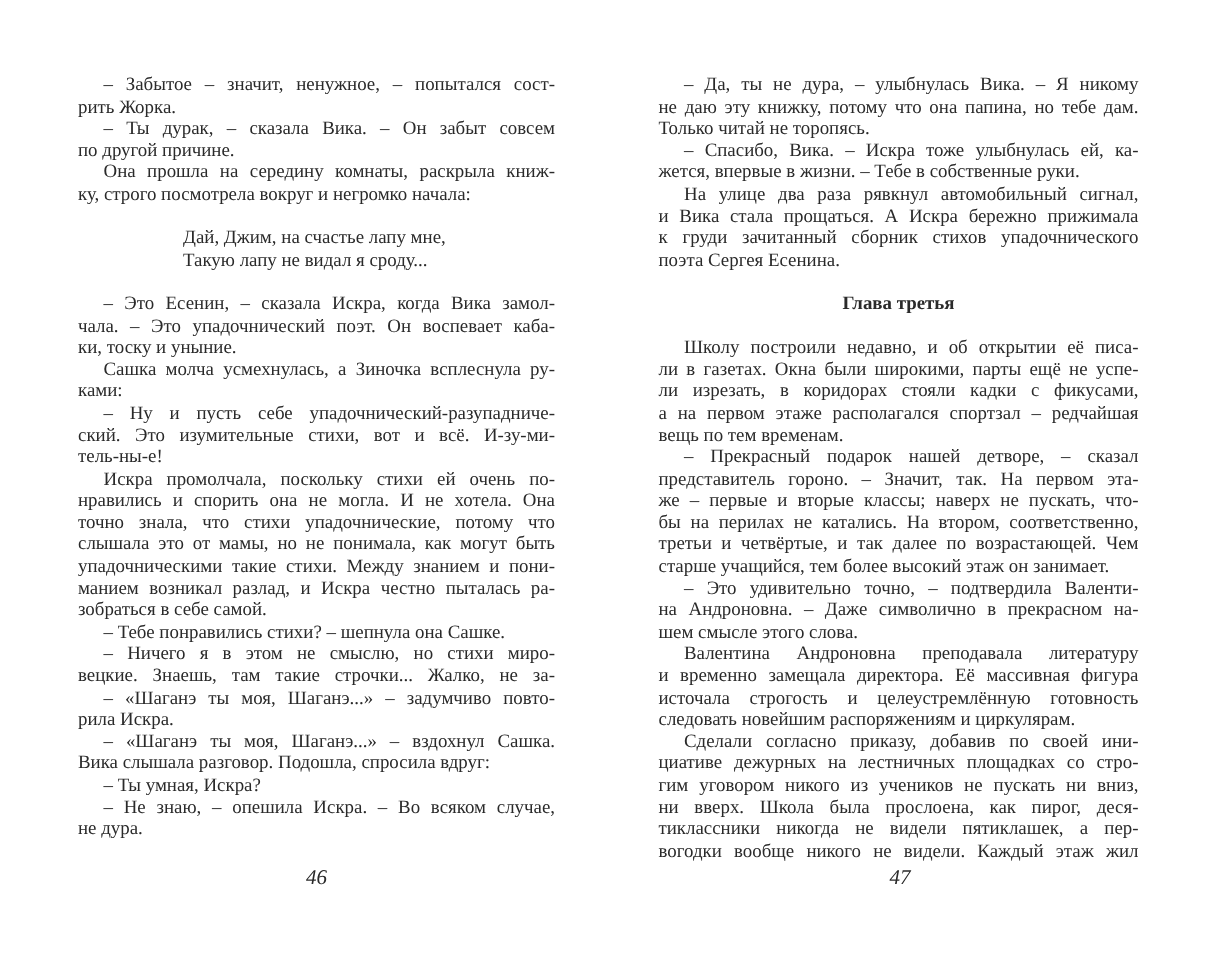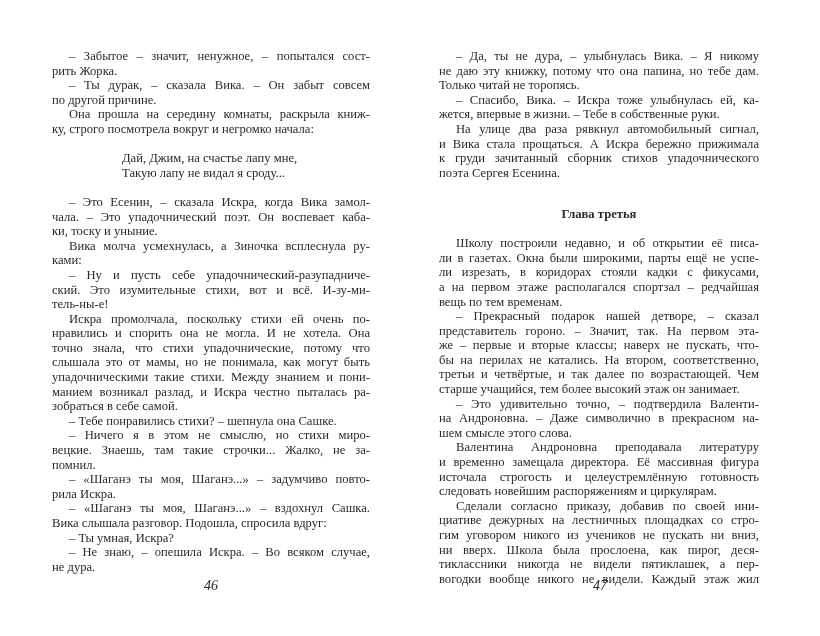--- a/index.html
+++ b/index.html
@@ -9,21 +9,21 @@
   .page-left { left: 0; width: 410px; }
   .page-right { left: 410px; width: 410px; }
   .col { position: absolute; top: 49px; font-size: 12.6px; line-height: 14.6px; }
   .page-left .col { left: 52px; width: 318px; }
   .page-right .col { left: 29px; width: 320px; }
   .line { display: block; height: 14.6px; white-space: nowrap; text-align: justify; text-align-last: justify; }
   .line.last { text-align-last: left; }
   .line.indent { padding-left: 17px; }
   .gap { display: block; height: 14.6px; }
   .verse { display: block; padding-left: 70px; text-align: right; text-align-last: left; height: 14.6px; white-space: nowrap; }
-  .heading { display: block; text-align: left; text-align-last: center; font-weight: bold; height: 14.6px; margin-top: 12px; }
+  .heading { display: block; text-align: left; text-align-last: center; font-weight: bold; height: 14.6px; }
   .folio { position: absolute; top: 578px; font-style: italic; font-size: 14px; width: 40px; text-align: center; }
   .page-left .folio { left: 191px; font-style: italic; }
   .page-right .folio { left: 170px; }
 </style>
 </head>
 <body>
 
 <div class="page page-left">
   <div class="col" id="left-col">
       <div>
@@ -43,21 +43,21 @@
         <span class="verse">Дай, Джим, на счастье лапу мне,</span>
         <span class="verse">Такую лапу не видал я сроду...</span>
       </div>
       <span class="gap"></span>
       <div>
         <span class="line indent">– Это Есенин, – сказала Искра, когда Вика замол-</span>
         <span class="line">чала. – Это упадочнический поэт. Он воспевает каба-</span>
         <span class="line last">ки, тоску и уныние.</span>
       </div>
       <div>
-        <span class="line indent">Вика молча усмехнулась, а Зиночка всплеснула ру-</span>
+        <span class="line indent">Сашка молча усмехнулась, а Зиночка всплеснула ру-</span>
         <span class="line last">ками:</span>
       </div>
       <div>
         <span class="line indent">– Ну и пусть себе упадочнический-разупадниче-</span>
         <span class="line">ский. Это изумительные стихи, вот и всё. И-зу-ми-</span>
         <span class="line last">тель-ны-е!</span>
       </div>
       <div>
         <span class="line indent">Искра промолчала, поскольку стихи ей очень по-</span>
         <span class="line">нравились и спорить она не могла. И не хотела. Она</span>
@@ -66,21 +66,20 @@
         <span class="line">упадочническими такие стихи. Между знанием и пони-</span>
         <span class="line">манием возникал разлад, и Искра честно пыталась ра-</span>
         <span class="line last">зобраться в себе самой.</span>
       </div>
       <div>
         <span class="line indent last">– Тебе понравились стихи? – шепнула она Сашке.</span>
       </div>
       <div>
         <span class="line indent">– Ничего я в этом не смыслю, но стихи миро-</span>
         <span class="line">вецкие. Знаешь, там такие строчки... Жалко, не за-</span>
-        <span class="line last">помнил.</span>
       </div>
       <div>
         <span class="line indent">– «Шаганэ ты моя, Шаганэ...» – задумчиво повто-</span>
         <span class="line last">рила Искра.</span>
       </div>
       <div>
         <span class="line indent">– «Шаганэ ты моя, Шаганэ...» – вздохнул Сашка.</span>
         <span class="line last">Вика слышала разговор. Подошла, спросила вдруг:</span>
       </div>
       <div>

